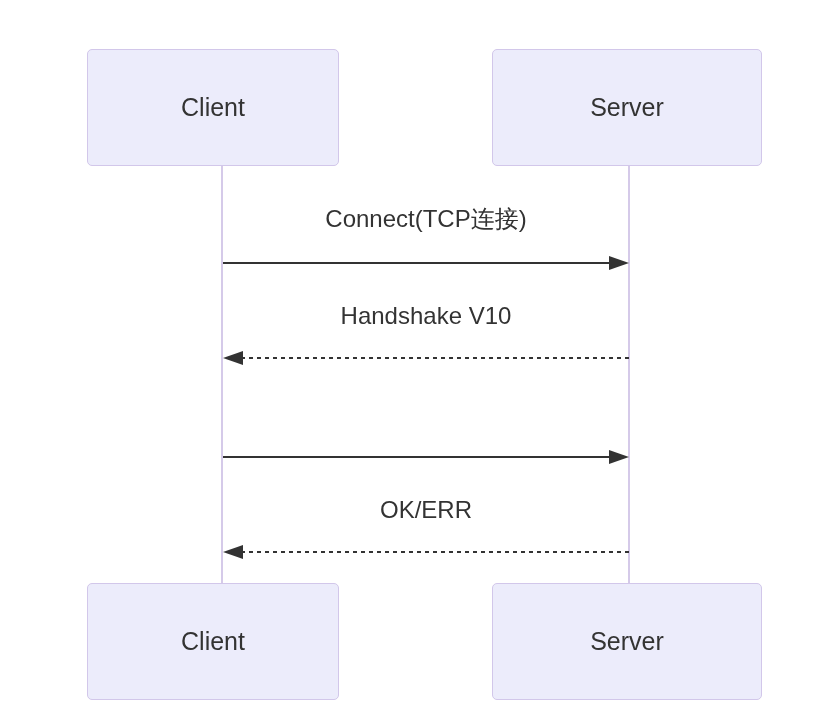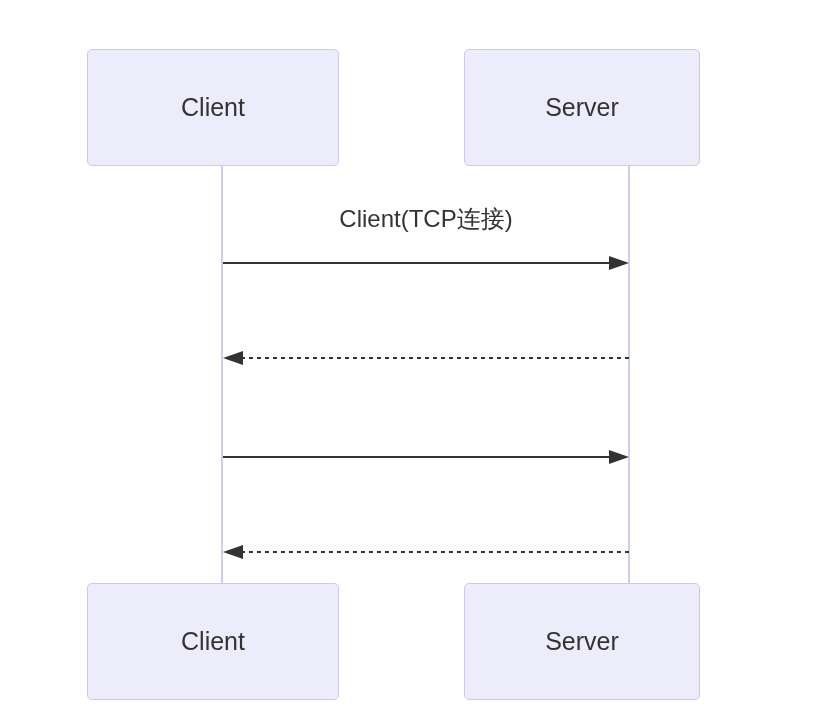--- a/index.html
+++ b/index.html
@@ -29,21 +29,21 @@
     background: var(--actor-fill);
     border: 1px solid var(--actor-border);
     border-radius: 5px;
     display: flex;
     align-items: center;
     justify-content: center;
     font-size: 25px;
     color: var(--text);
   }
   .actor-box.client { left: 87px; }
-  .actor-box.server { left: 464px; width: 236px; text-align: center; }
+  .actor-box.server { left: 492px; width: 270px; text-align: center; }
   .actor-box.top    { top: 49px; }
   .actor-box.bottom { top: 583px; }
 
   .lifeline {
     position: absolute;
     top: 166px;
     height: 417px;
     width: 2px;
     background: var(--lifeline);
   }
@@ -93,21 +93,23 @@
   <div class="actor-box client top">
     <span>Client</span>
   </div>
   <div class="actor-box server top">
     <span>Server</span>
   </div>
 
   <div class="lifeline client"></div>
   <div class="lifeline server"></div>
 
-  <div class="msg-label m1">Client(TCP连接)</div>
+  <div class="msg-label m1">Connect(TCP连接)</div>
+  <div class="msg-label m2">Handshake V10</div>
+  <div class="msg-label m4">OK/ERR</div>
 
   <svg class="arrows" viewBox="0 0 834 726">
 
     <g>
       <line class="arrow-line" x1="223" y1="263" x2="611" y2="263"></line>
       <polygon class="arrow-head" points="629,263 609,256 609,270"></polygon>
     </g>
 
     <g>
       <line class="arrow-line dashed" x1="629" y1="358" x2="241" y2="358"></line>

